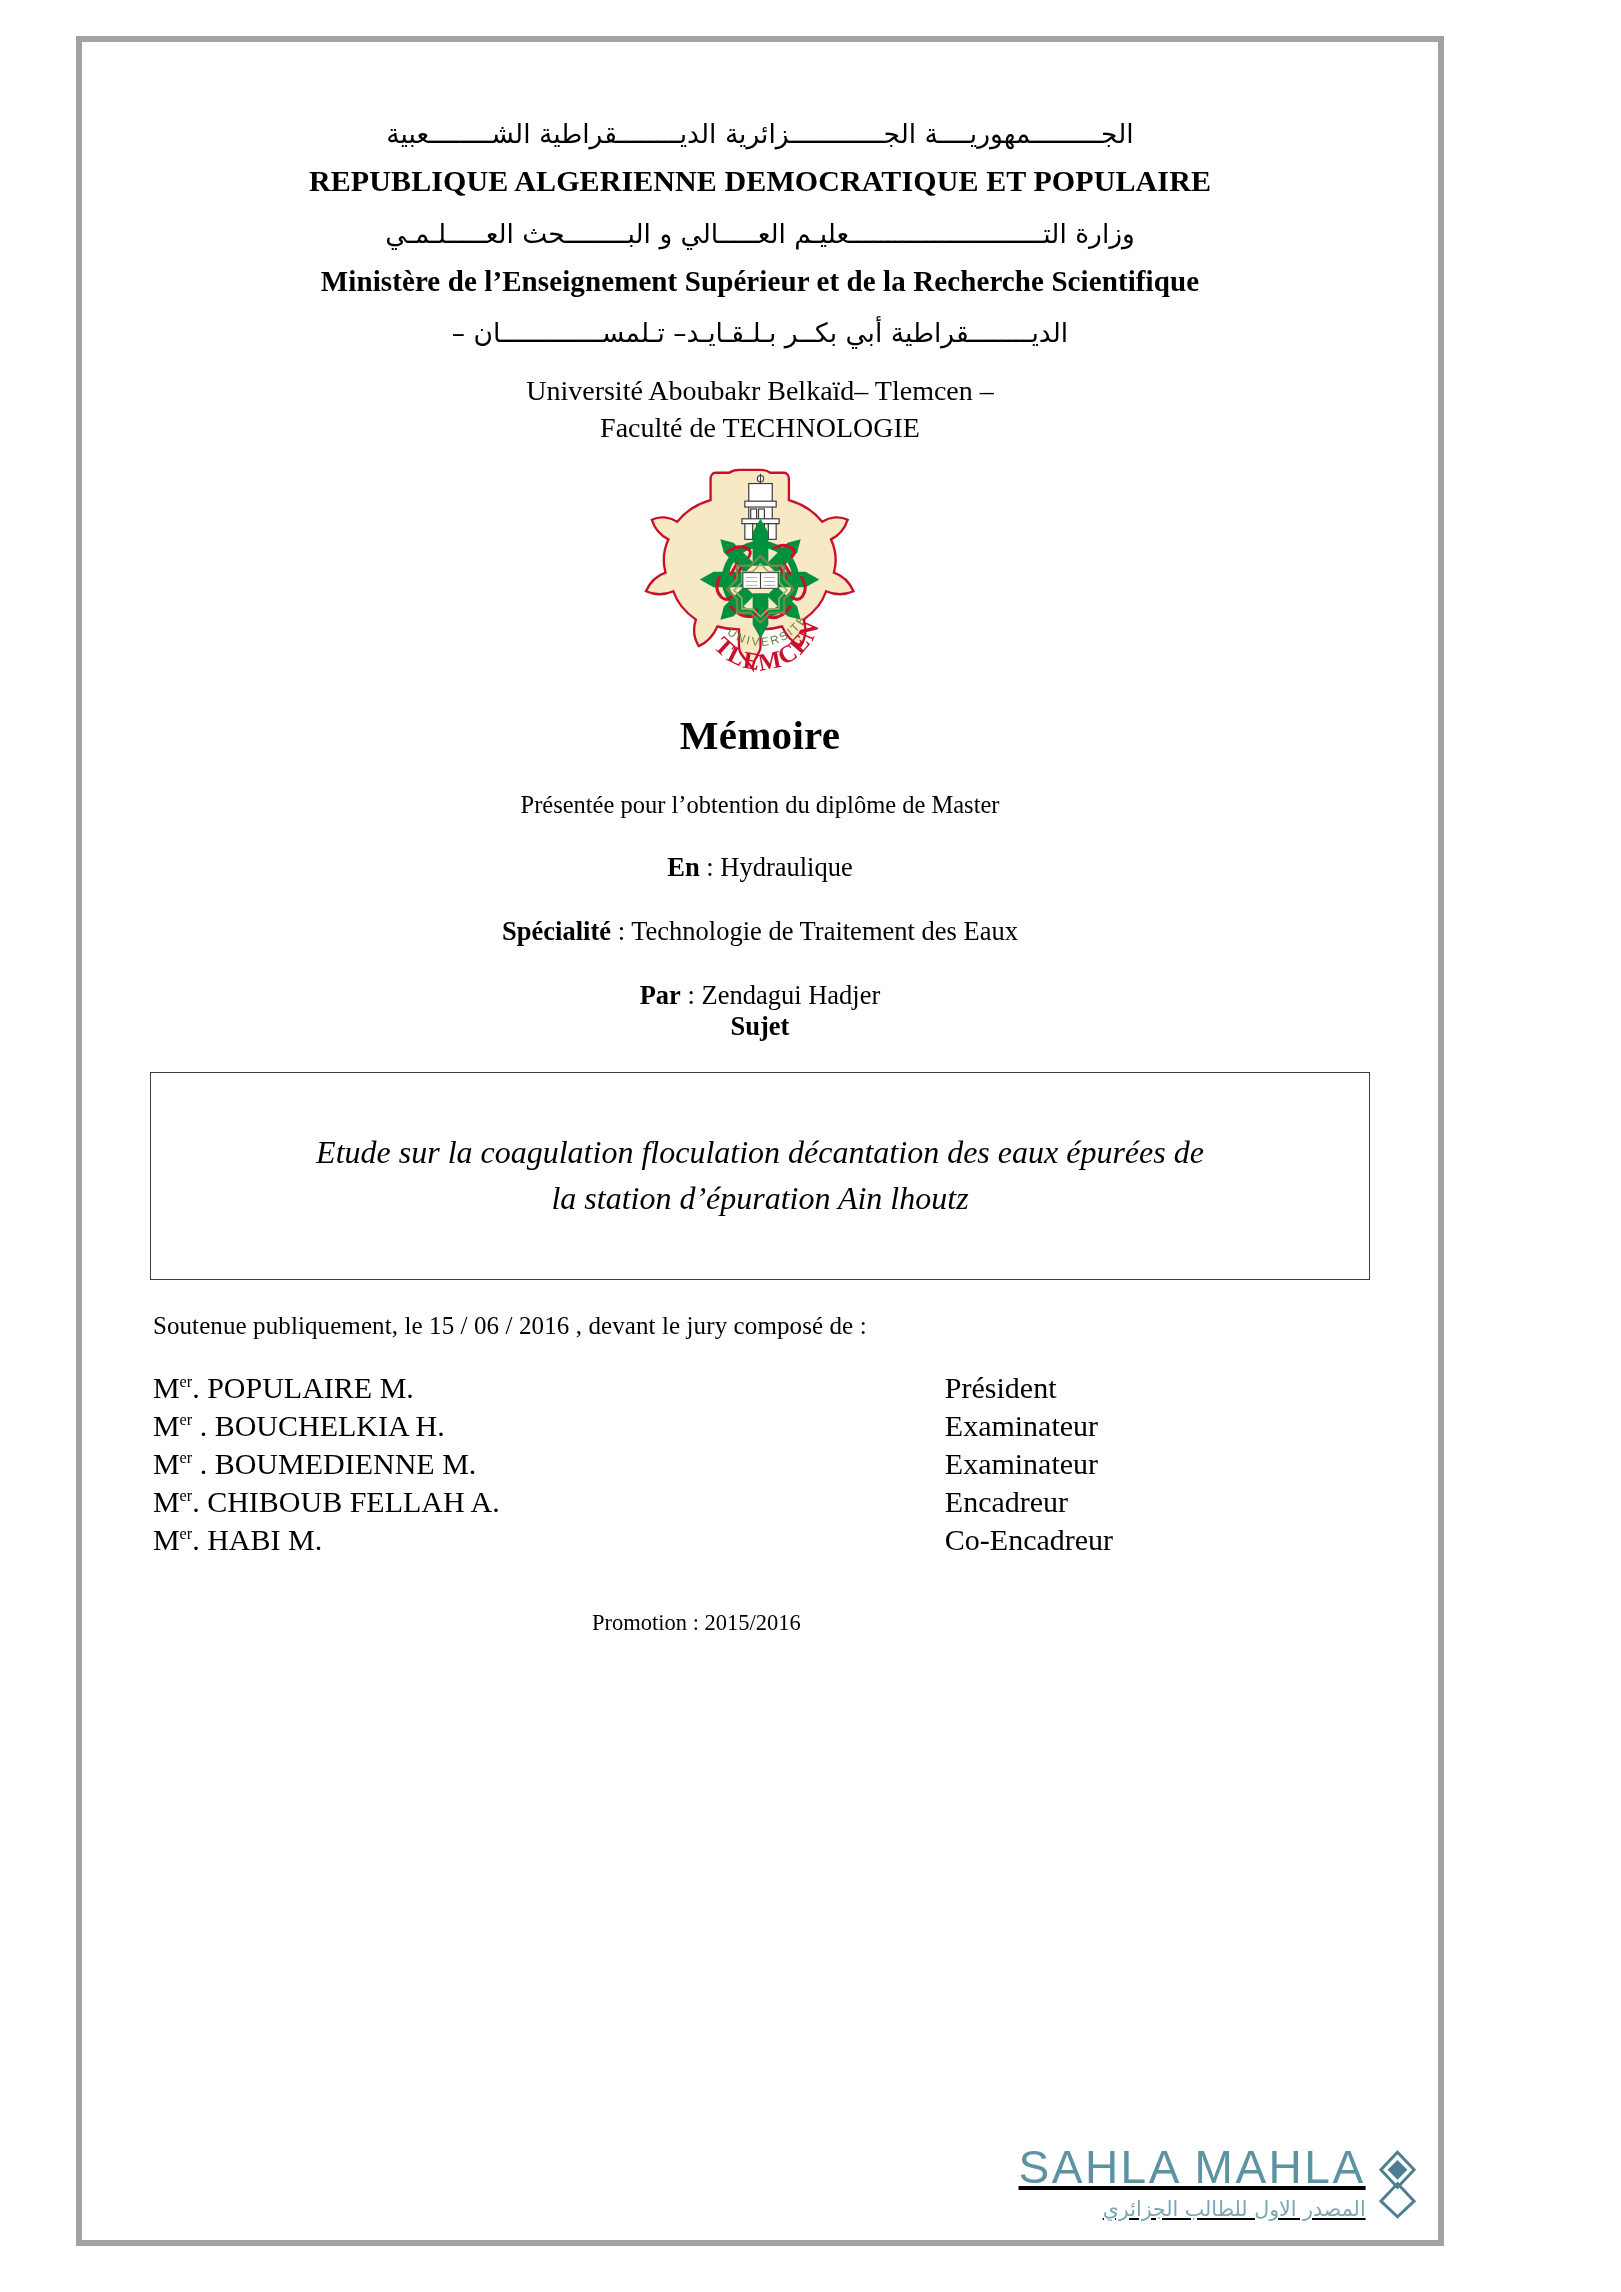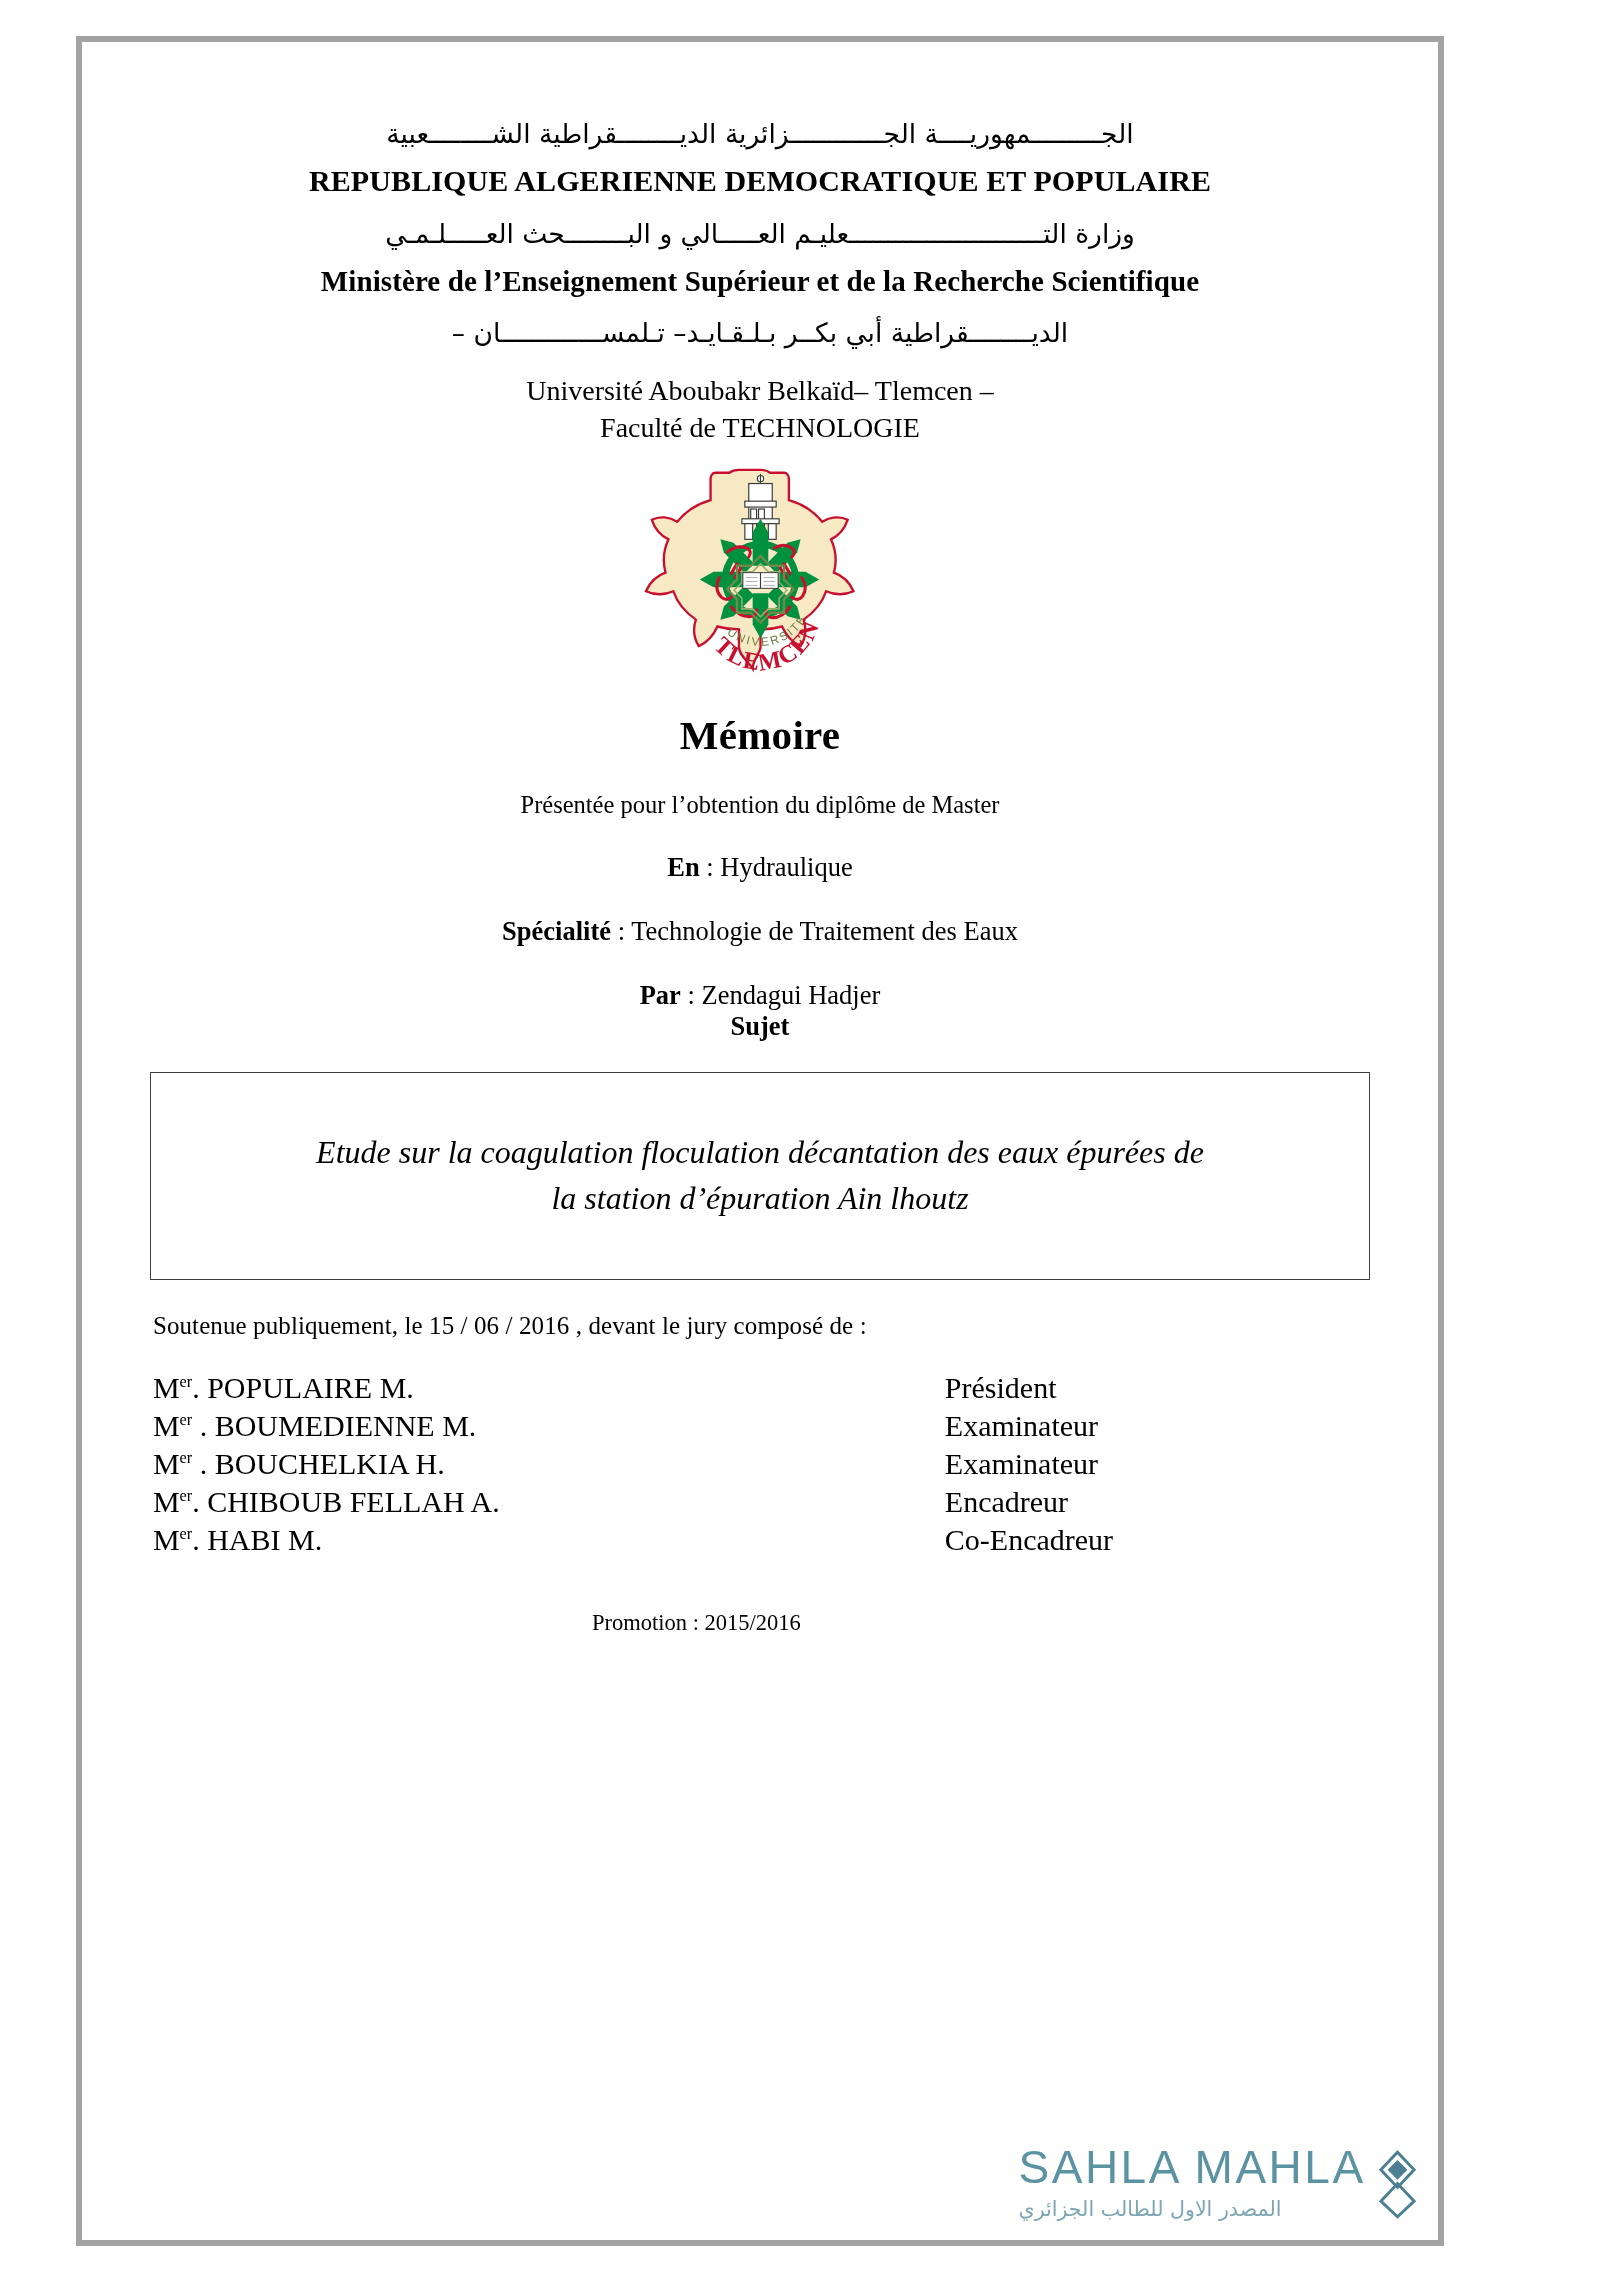--- a/index.html
+++ b/index.html
@@ -156,21 +156,21 @@
 
   
   .watermark {
     position: absolute;
     right: 17.6px;
     bottom: 17.6px;
     display: flex;
     align-items: flex-start;
     gap: 9.8px;
   }
-  .wm-text { text-align: left; }
+  .wm-text { text-align: right; text-decoration: underline; }
   .wm-main {
     font-family: "Liberation Sans", "DejaVu Sans", sans-serif;
     font-size: 46px;
     letter-spacing: 2.5px;
     color: #5b93a3;
     line-height: 1.0;
   }
   .wm-sub {
     direction: rtl;
     font-family: "DejaVu Sans", "Liberation Sans", sans-serif;
@@ -341,27 +341,27 @@
     <table class="jury-table">
       <tbody>
         <tr>
           <td>
             <span>M</span><sup class="er">er</sup><span>. POPULAIRE  M.</span>
           </td>
           <td class="role">Président</td>
         </tr>
         <tr>
           <td>
+            <span>M</span><sup class="er">er</sup><span> . BOUCHELKIA  H.</span>
+          </td>
+          <td class="role">Examinateur</td>
+        </tr>
+        <tr>
+          <td>
             <span>M</span><sup class="er">er</sup><span> . BOUMEDIENNE  M.</span>
-          </td>
-          <td class="role">Examinateur</td>
-        </tr>
-        <tr>
-          <td>
-            <span>M</span><sup class="er">er</sup><span> . BOUCHELKIA  H.</span>
           </td>
           <td class="role">Examinateur</td>
         </tr>
         <tr>
           <td>
             <span>M</span><sup class="er">er</sup><span>. CHIBOUB FELLAH  A.</span>
           </td>
           <td class="role">Encadreur</td>
         </tr>
         <tr>

